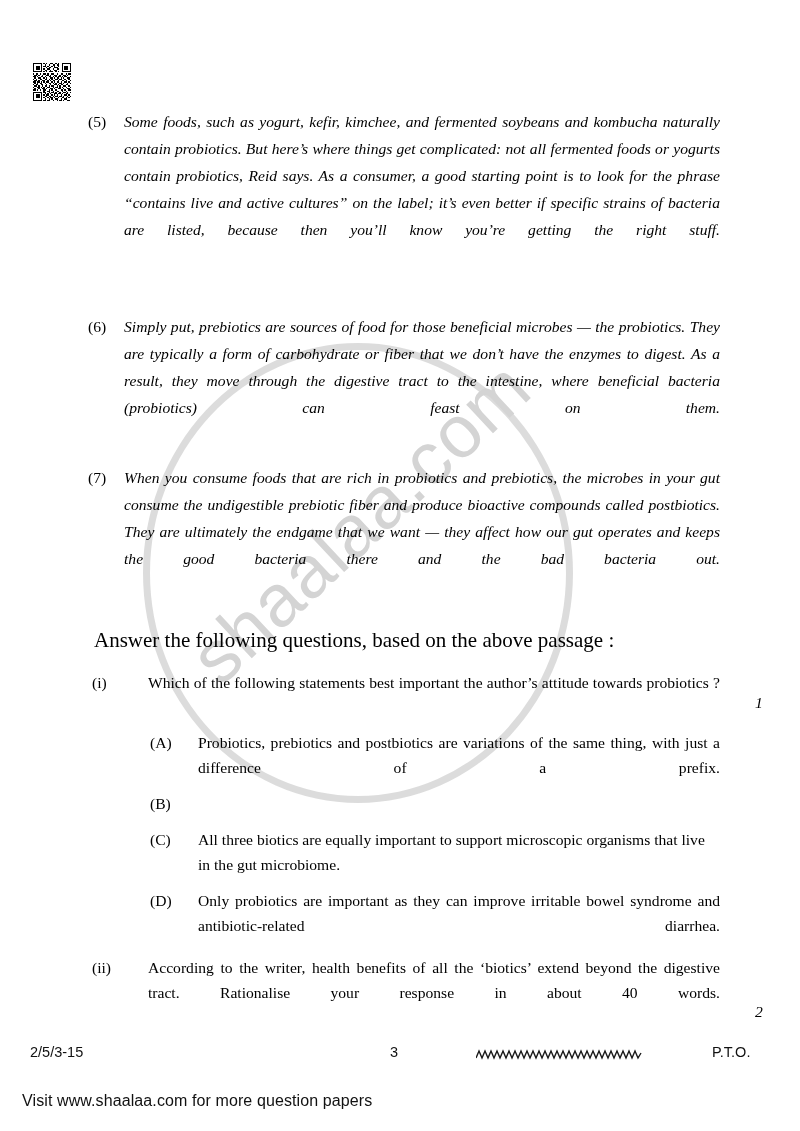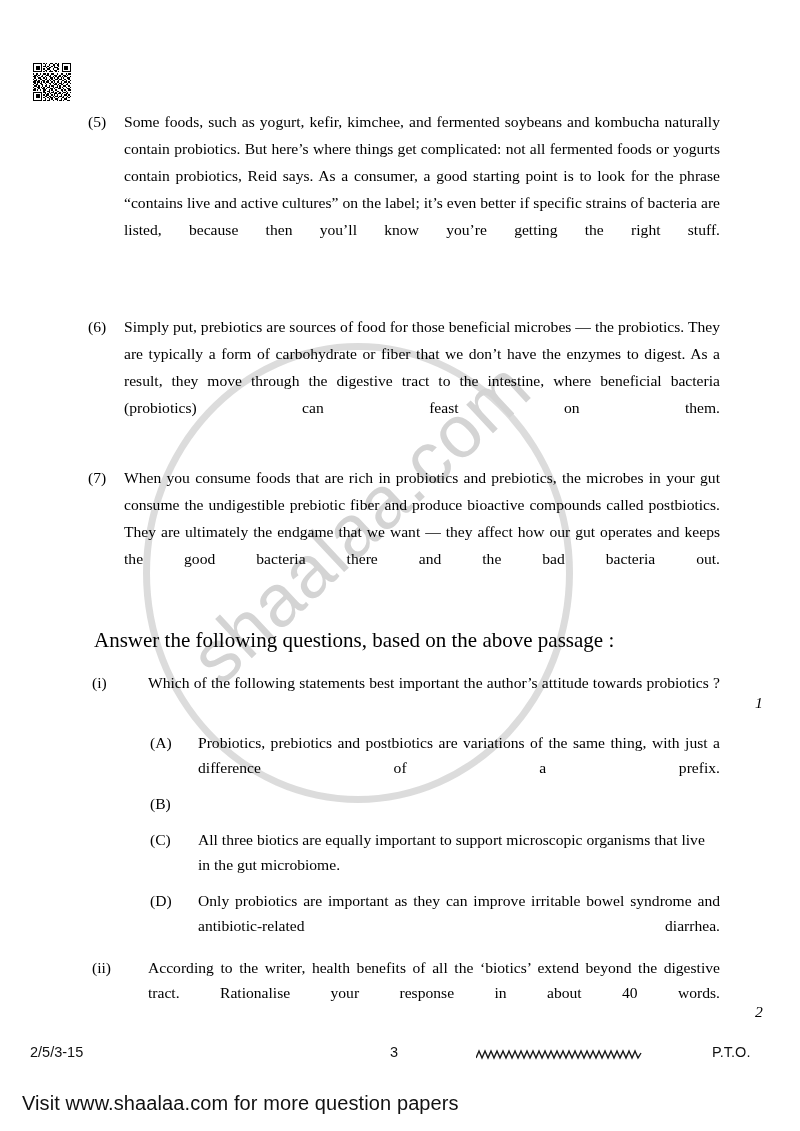--- a/index.html
+++ b/index.html
@@ -78,21 +78,21 @@
     box-sizing: border-box;
   }
   .para .marker {
     position: absolute;
     left: 0;
     top: 0;
     width: 34px;
     text-align: left;
     font-size: 15.6px;
   }
-  .para .ptext { display: block; }
+  .para .ptext { display: block; font-style: italic; }
   .para .ptext:after {
     content: "";
     display: inline-block;
     width: 100%;
   }
 
   
   #answer-intro {
     position: absolute;
     left: 94px;
@@ -182,21 +182,21 @@
     top: 3px;
     width: 166px;
     height: 16px;
   }
 
   #site-note {
     position: absolute;
     left: 22px;
     top: 1092px;
     font-family: "Liberation Sans", "DejaVu Sans", sans-serif;
-    font-size: 20px;
+    font-size: 16px;
     color: #111;
     letter-spacing: .1px;
   }
 </style>
 </head>
 <body>
 
 <div id="page">
 
   <div id="watermark">

